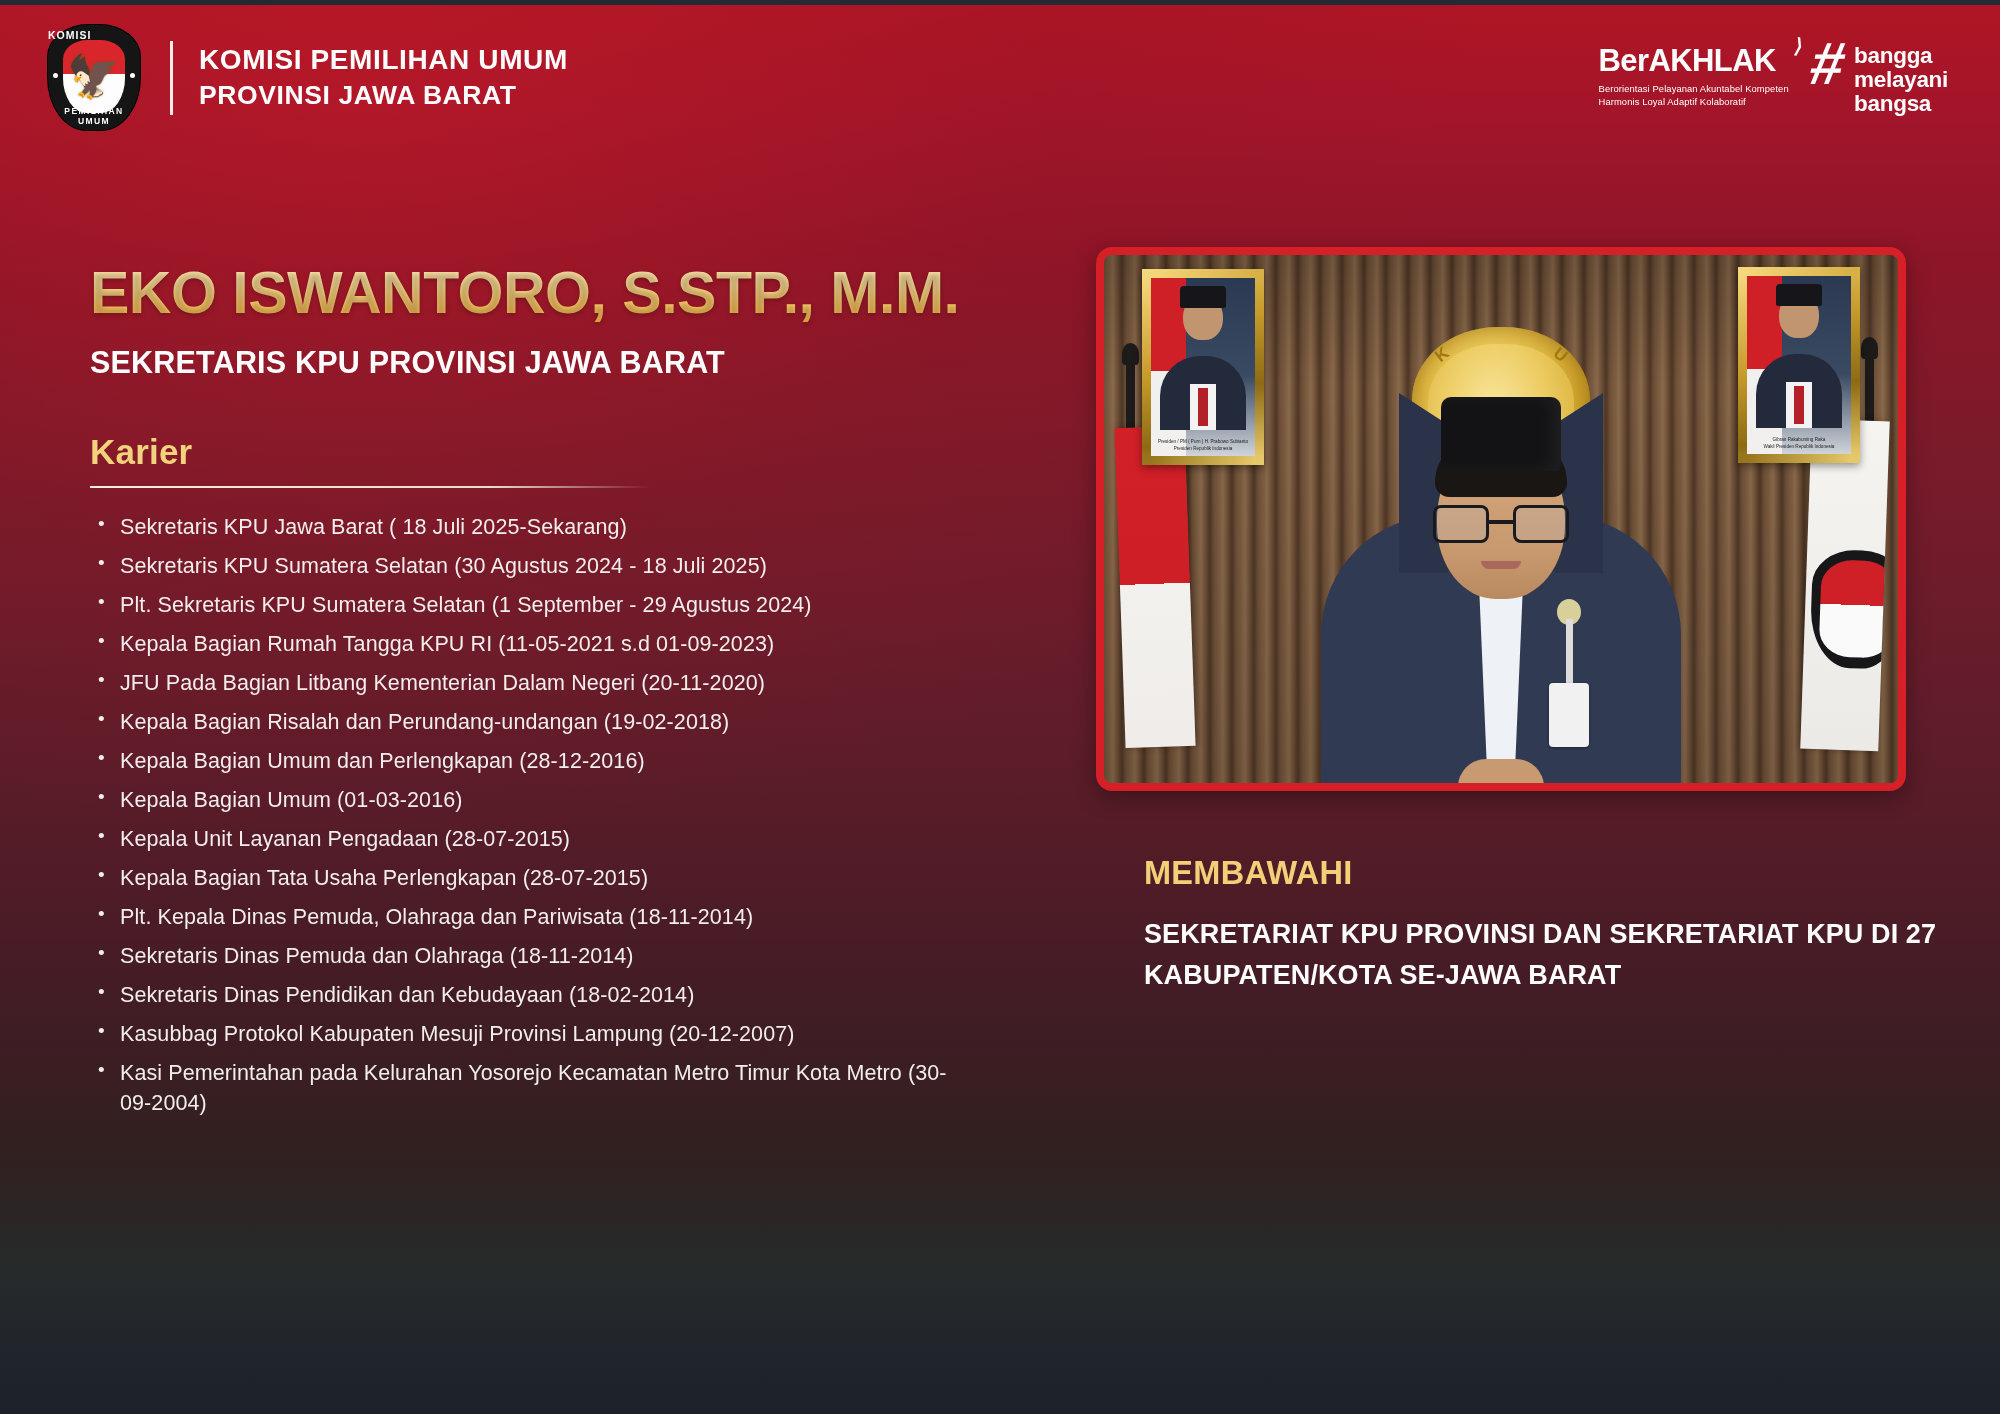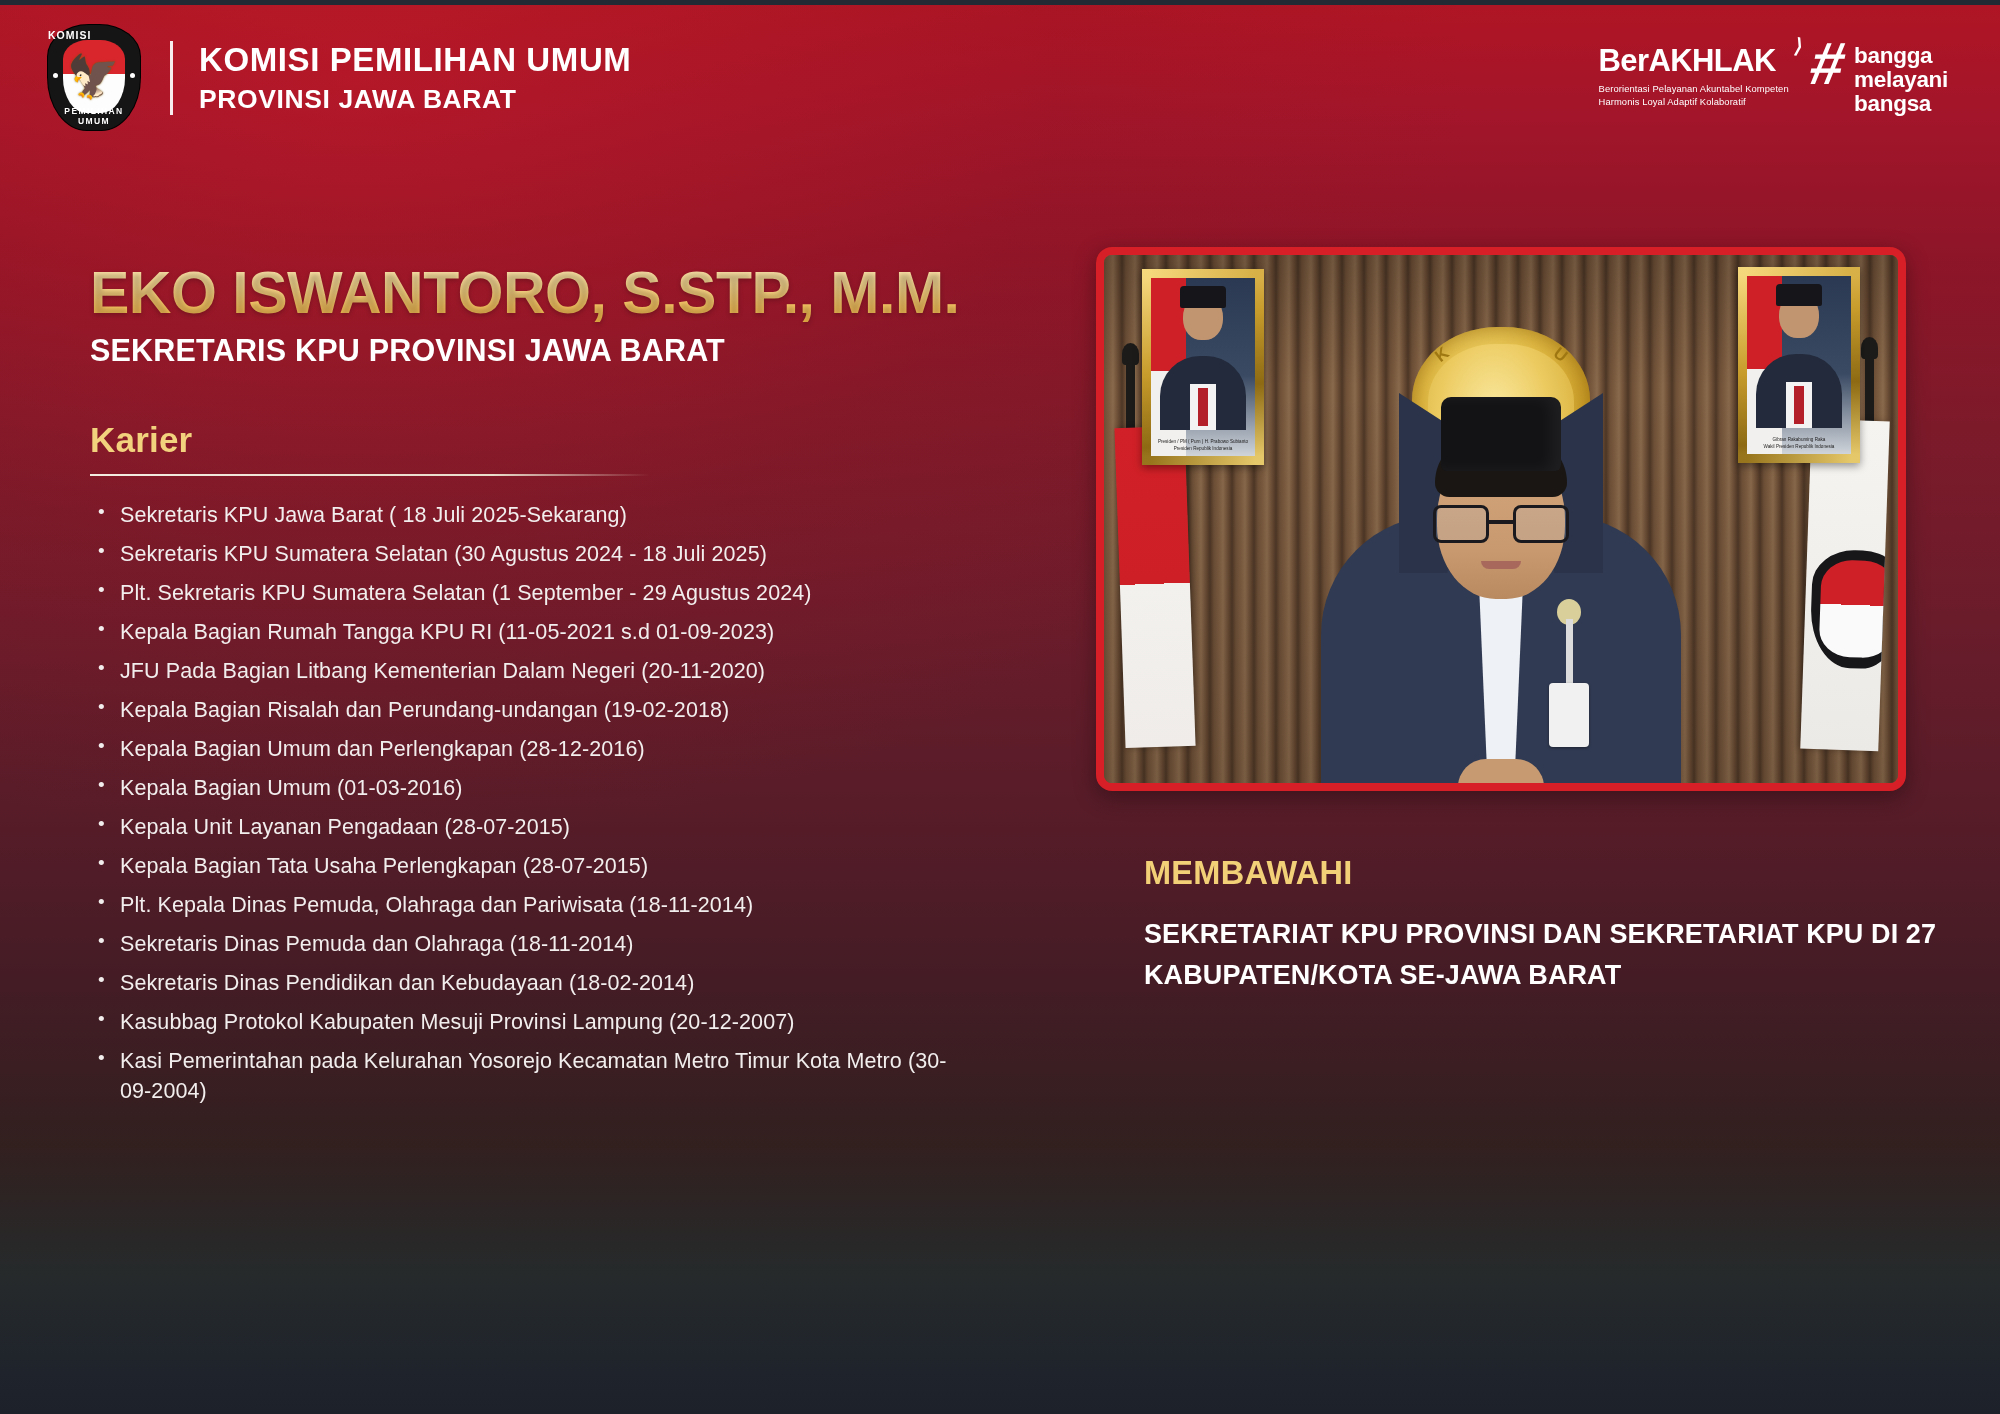--- a/index.html
+++ b/index.html
@@ -72,21 +72,21 @@
   }
   .kpu-dot { position:absolute; width:5px; height:5px; border-radius:50%; background:#fff; top:48px; }
   .kpu-dot.l { left:5px; } .kpu-dot.r { right:5px; }
   .garuda {
     position:absolute; left:50%; top:50%; transform:translate(-50%,-50%);
     font-size:42px; color:#e0aa23; line-height:1; text-shadow:0 0 2px #7a5a06;
   }
 
   .hdr-div { width:3px; height:74px; background:#ffffff; margin:0 26px 0 30px; opacity:.92; }
   .hdr-text { color:#fff; }
-  .hdr-line1 { font-size:33px; font-weight:bold; letter-spacing:.6px; line-height:1.32; }
+  .hdr-line1 { font-size:28px; font-weight:bold; letter-spacing:.6px; line-height:1.32; }
   .hdr-line2 { font-size:26.5px; font-weight:bold; letter-spacing:.6px; line-height:1.32; }
 
   
   .berakhlak { position:absolute; right:52px; top:36px; display:flex; align-items:flex-start; }
   .bk-left { text-align:left; padding-top:4px; }
   .bk-word { color:#fff; font-size:31px; font-weight:bold; letter-spacing:-.6px; line-height:1; position:relative; }
   .bk-tick {
     display:inline-block; position:absolute; right:-13px; top:-9px;
     color:#fff; font-size:20px; font-weight:bold; transform:rotate(12deg);
   }
@@ -99,21 +99,21 @@
 
   
   #left { position:absolute; left:90px; top:262px; width:880px; }
   #name {
     font-size:59px; font-weight:bold; letter-spacing:-.5px; line-height:1.06;
     background:linear-gradient(180deg,#fde8b6 0%,#fcd98c 40%,#f9c45f 72%,#efb042 100%);
     -webkit-background-clip:text; background-clip:text; color:transparent;
     text-shadow:0 2px 5px rgba(0,0,0,.22);
   }
   #role {
-    margin-top:8px; color:#ffffff; font-size:30.5px; font-weight:bold; letter-spacing:.2px;
+    margin-top:20px; color:#ffffff; font-size:30.5px; font-weight:bold; letter-spacing:.2px;
   }
   #karier-h {
     margin-top:52px; color:#f3d27e; font-size:35px; font-weight:bold; letter-spacing:.2px;
   }
   #karier-rule {
     margin-top:14px; width:560px; height:2px;
     background:linear-gradient(90deg,#f3ece1 0%,#e8dccb 72%,rgba(232,220,203,0) 100%);
   }
   #karier-list { margin-top:24px; list-style:none; }
   #karier-list li {

